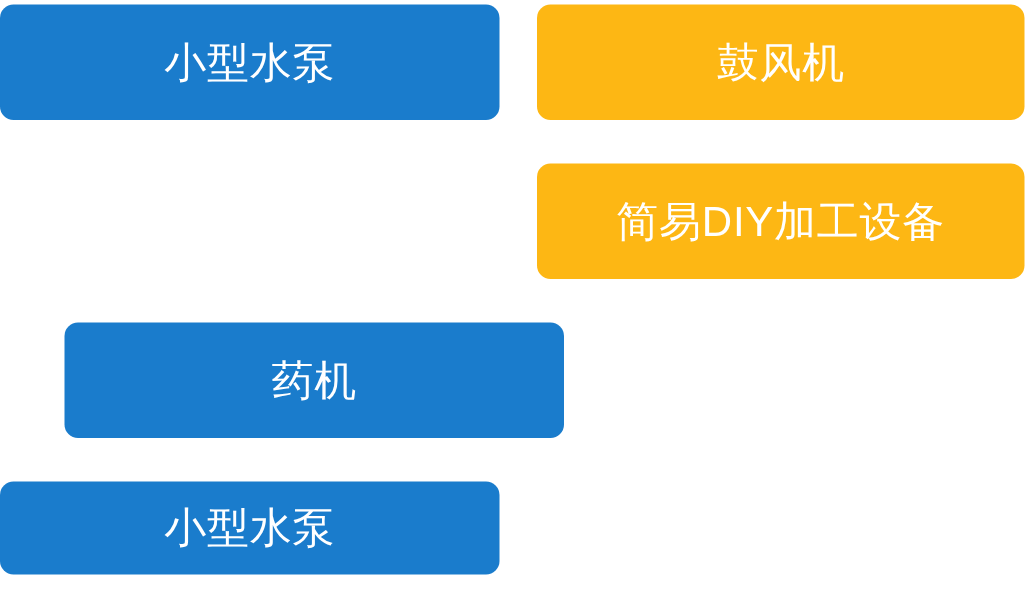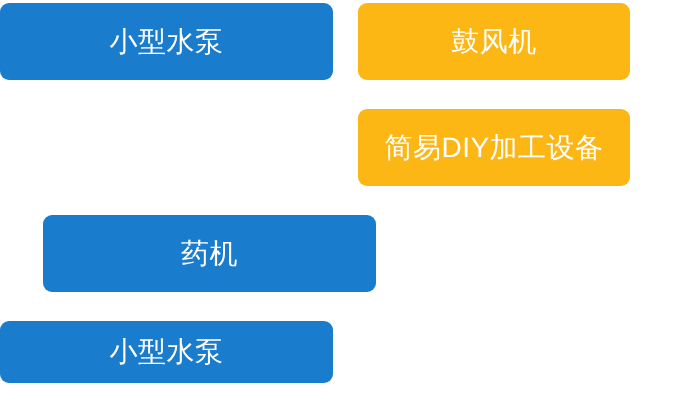--- a/index.html
+++ b/index.html
@@ -38,21 +38,21 @@
     -webkit-font-smoothing: antialiased;
     text-rendering: geometricPrecision;
     white-space: nowrap;
     overflow: hidden;
   }
   .tag-button.blue  { background: #1a7ccc; }
   .tag-button.amber { background: #fdb714; }
 
   
   .col-left  { left: 0px;   width: 333px; }
-  .col-right { left: 358px; width: 272px; }
+  .col-right { left: 358px; width: 325px; }
 
   
   .row-1 { top: 3px;   height: 77px; }
   .row-2 { top: 109px; height: 77px; }
   .row-3 { top: 215px; height: 77px; margin-left: 43px; }
   .row-4 { top: 321px; height: 62px; }
 
   .btn-label {
     display: block;
     pointer-events: none;

